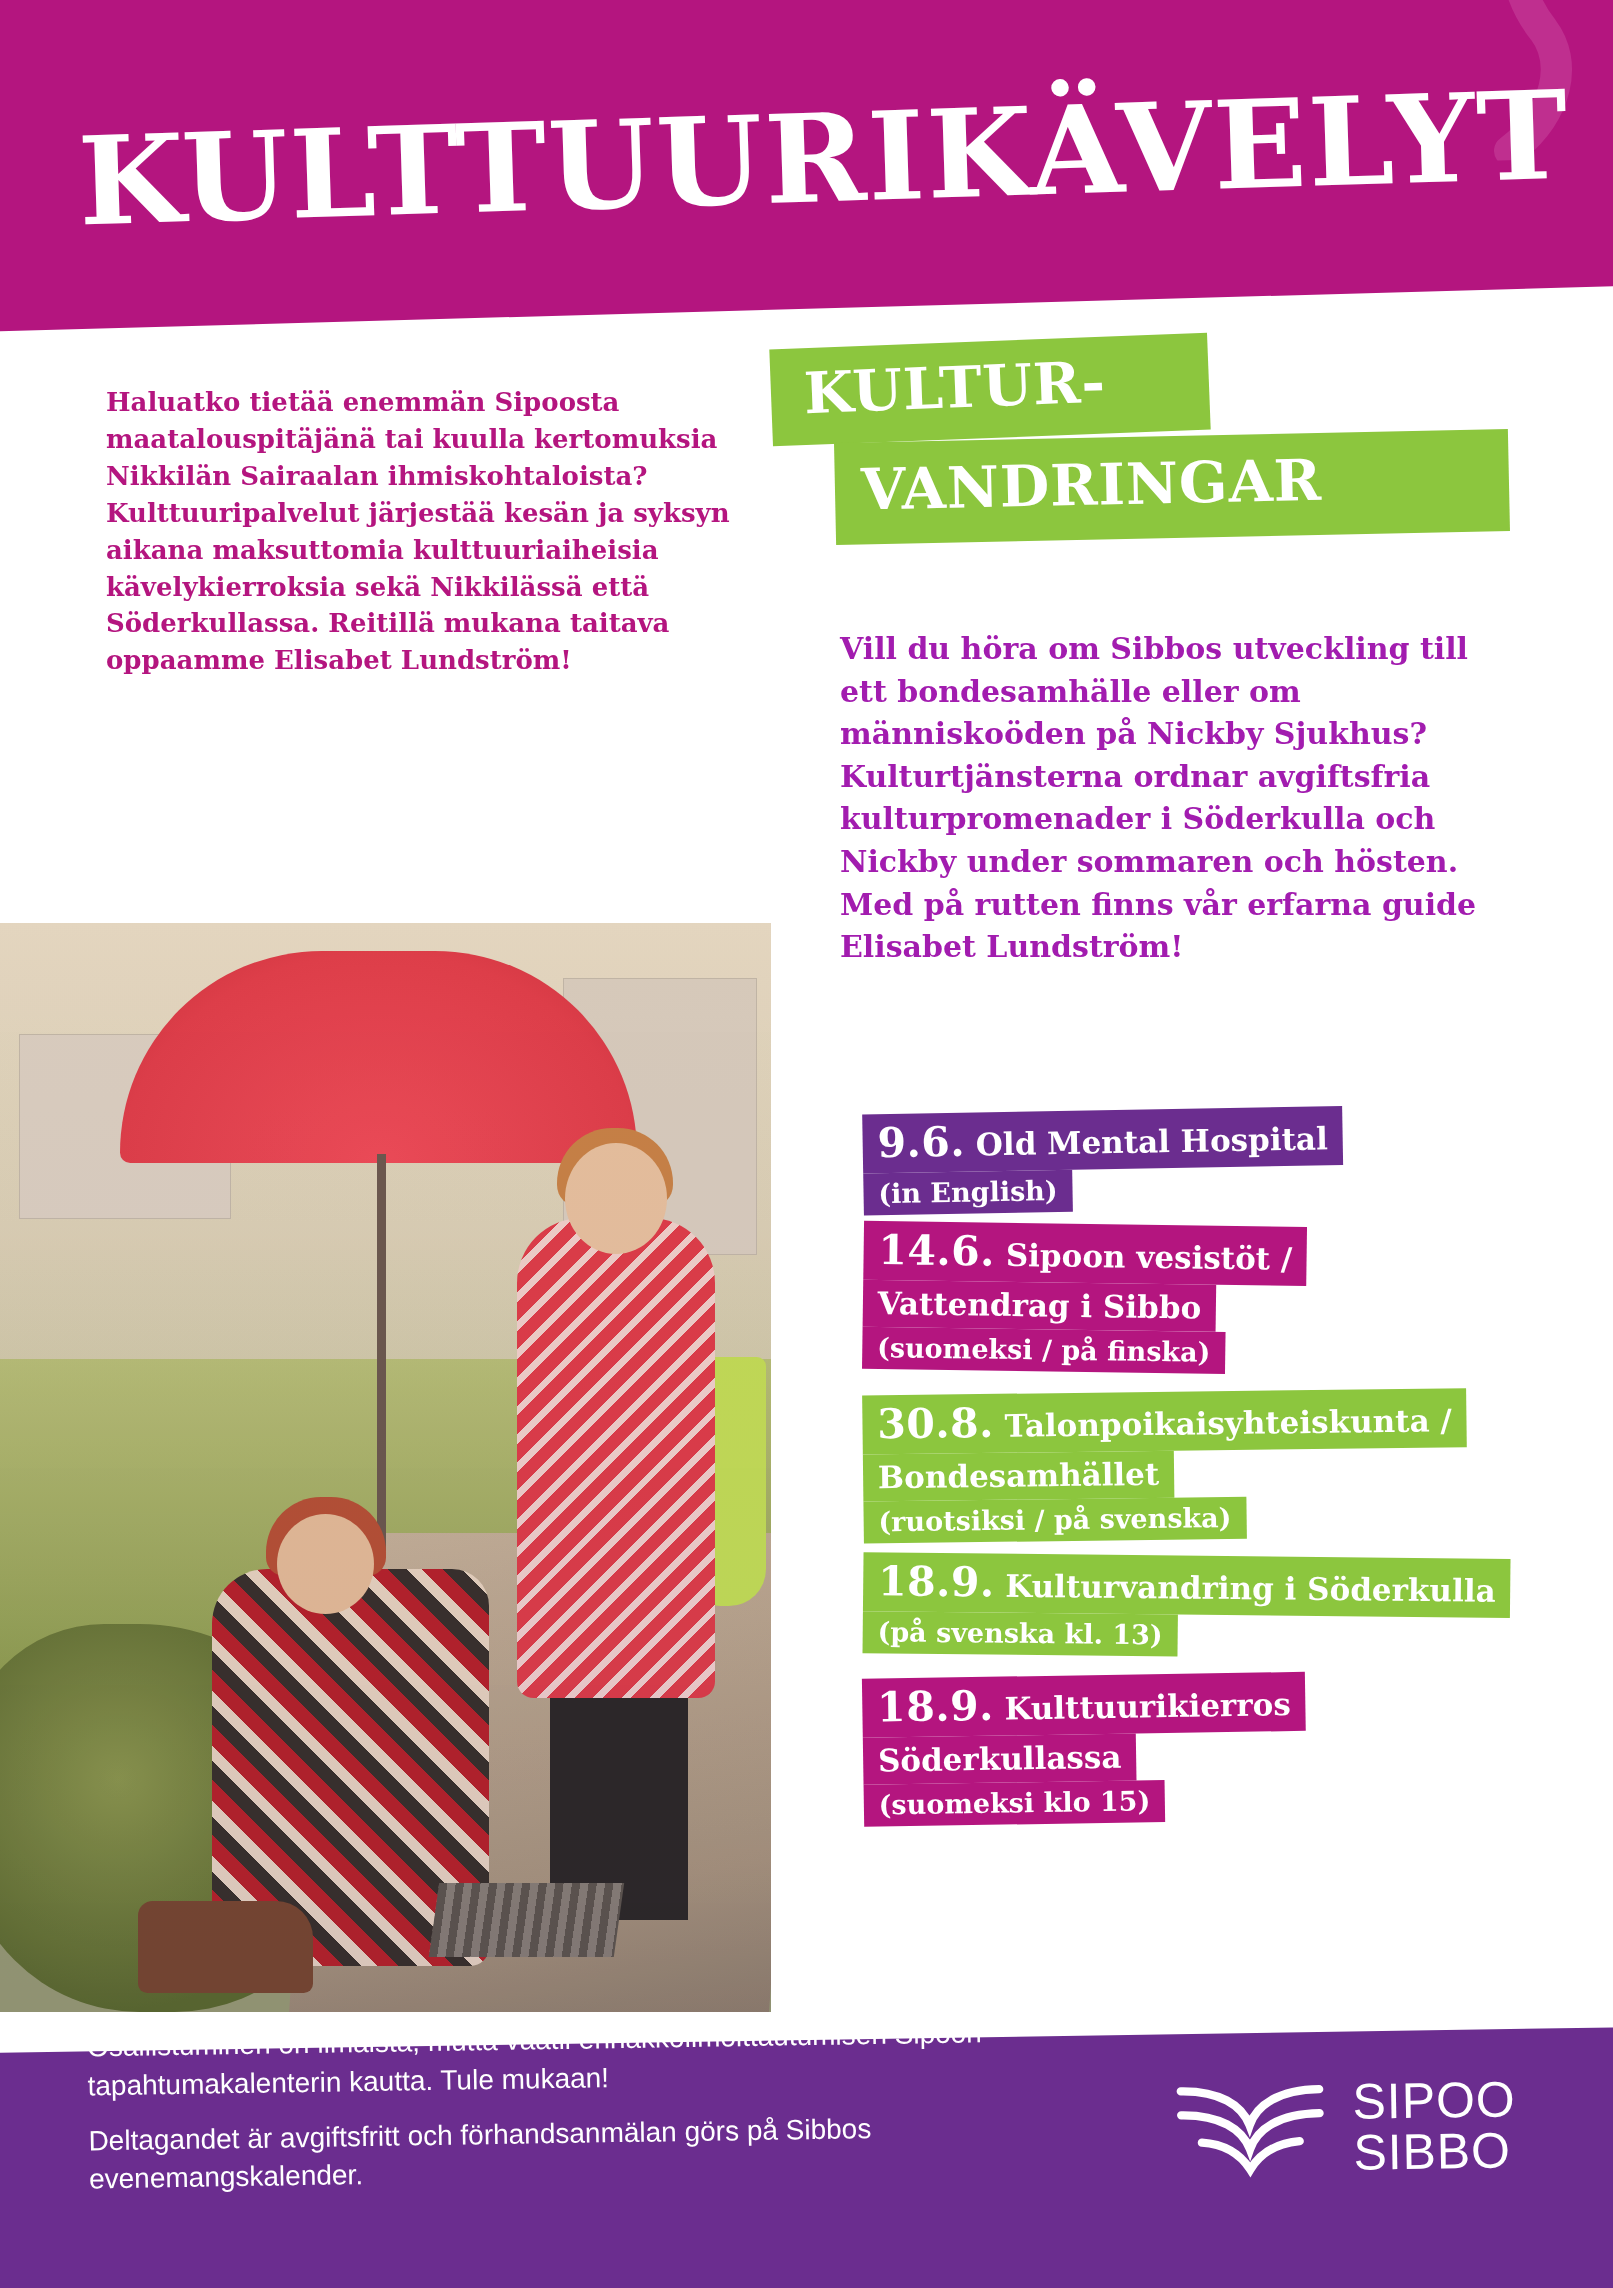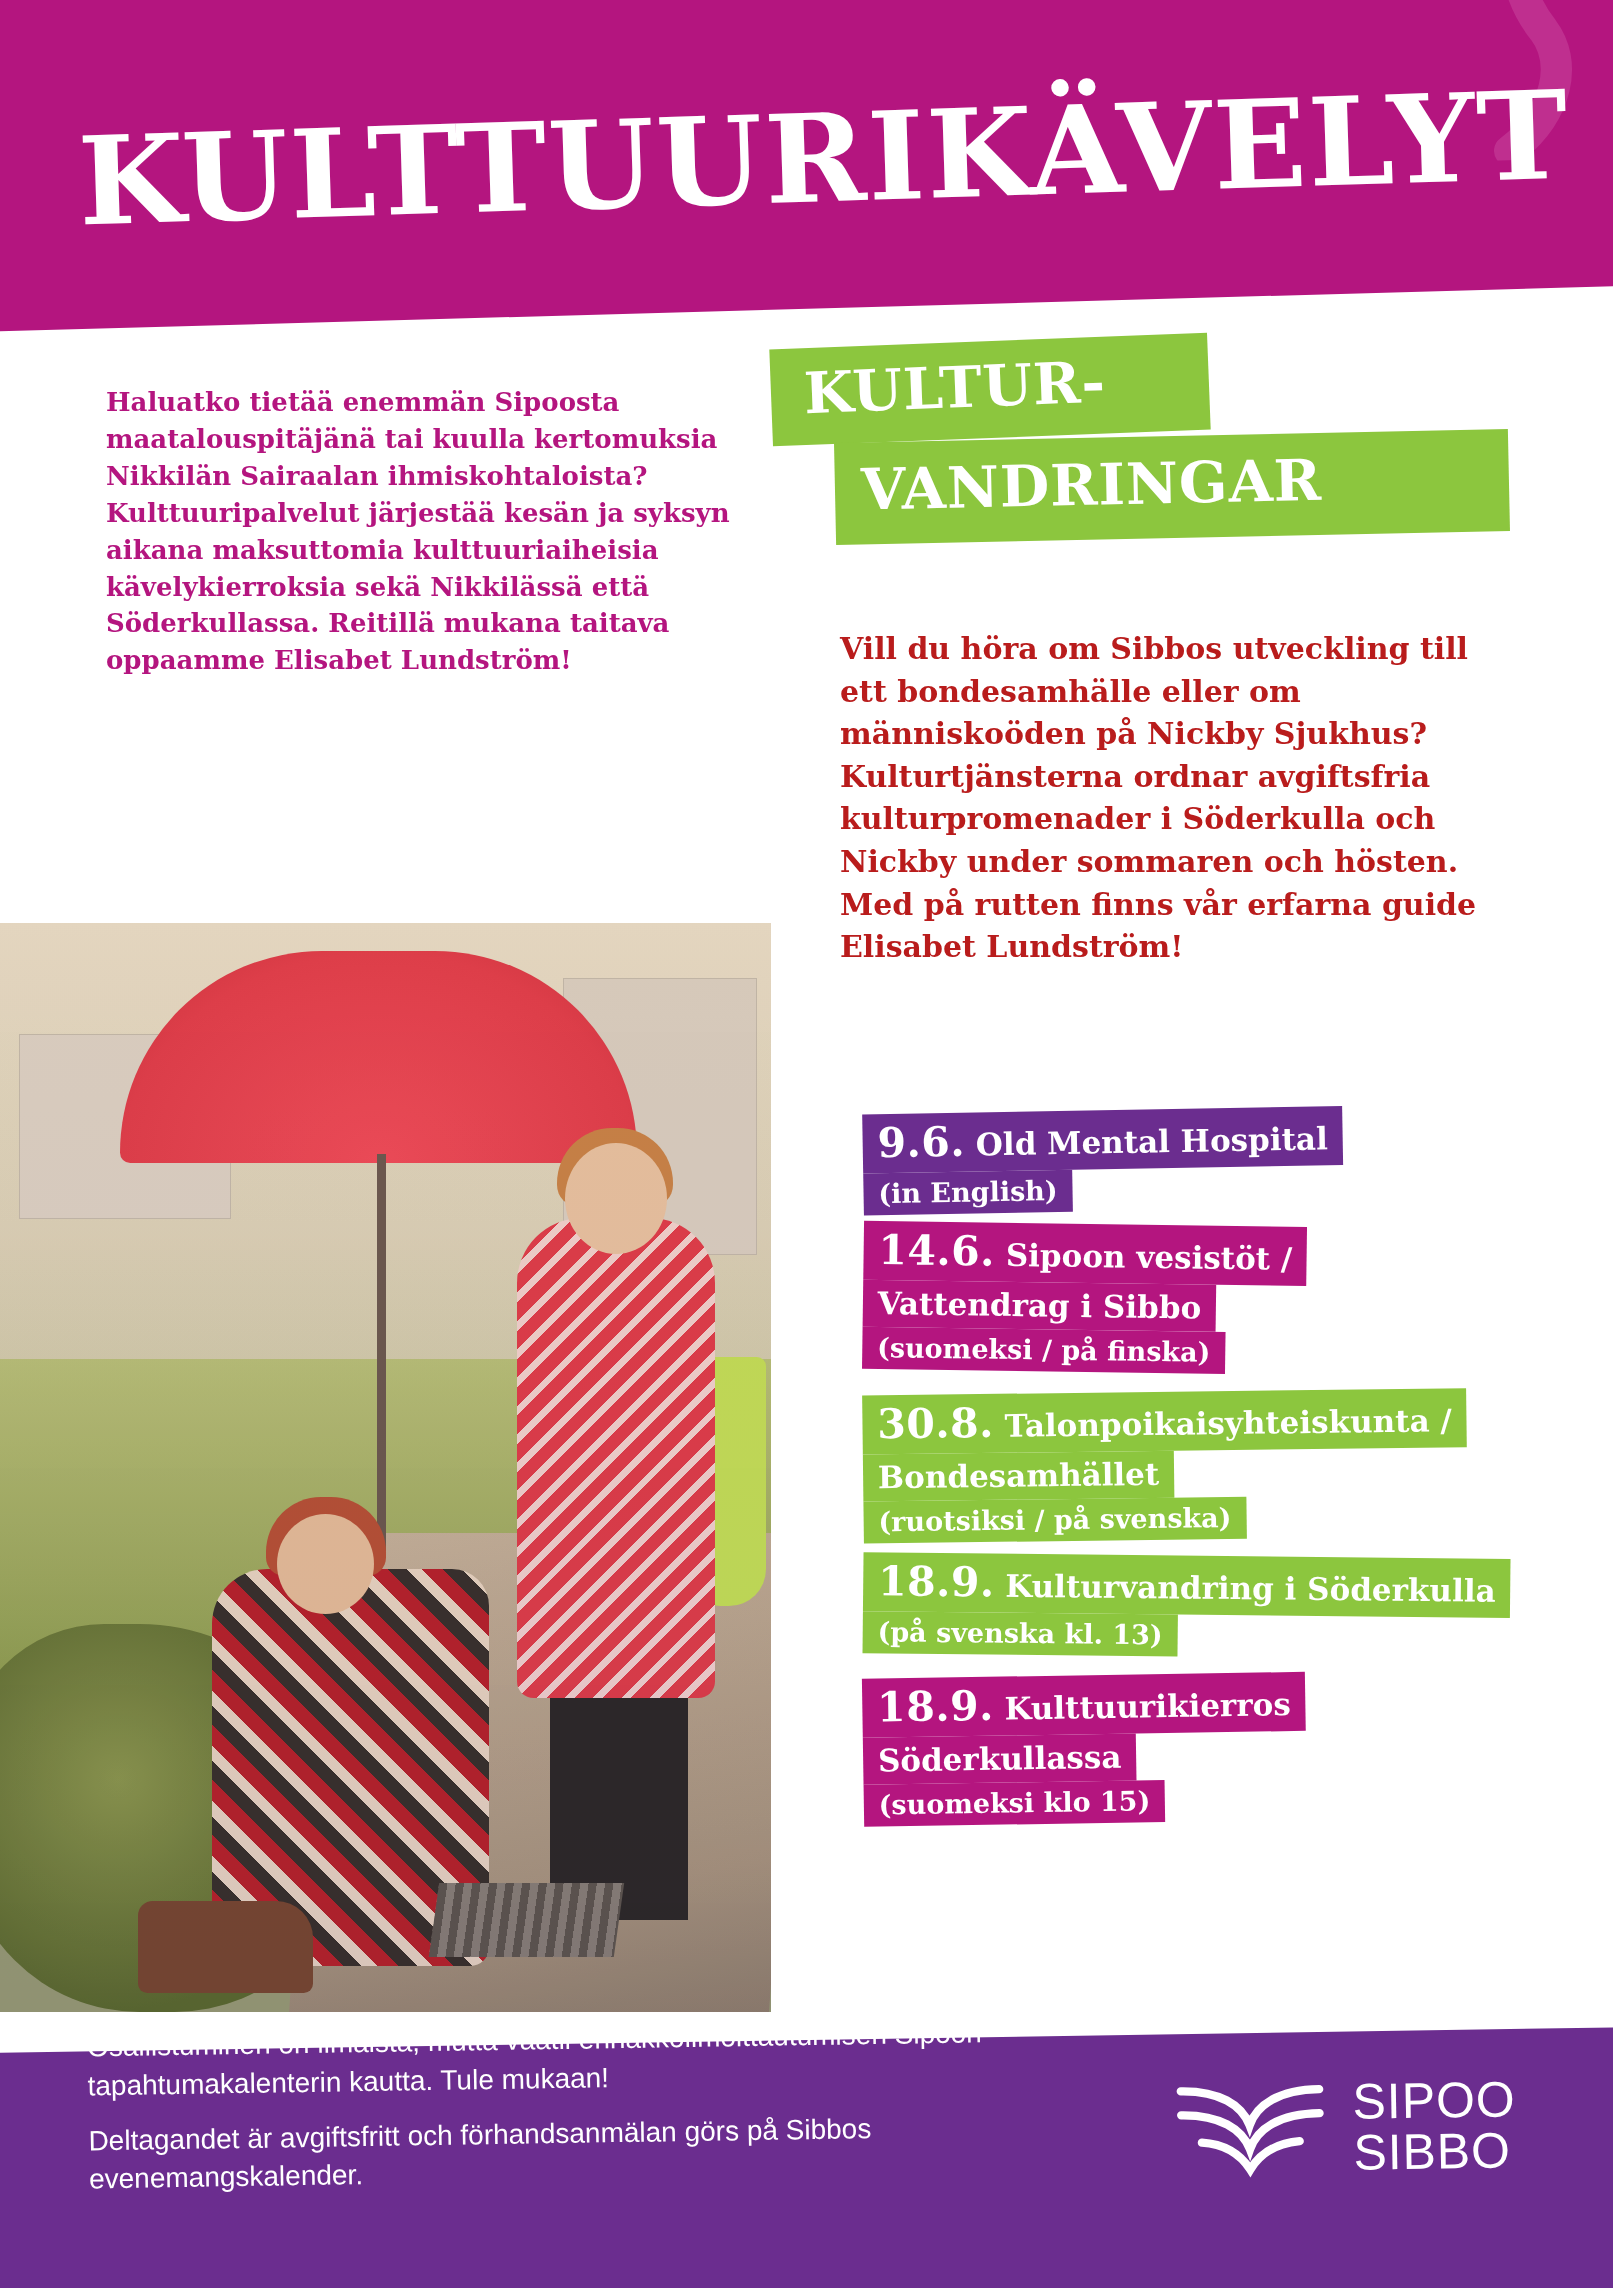--- a/index.html
+++ b/index.html
@@ -107,21 +107,21 @@
     letter-spacing: 0.9px;
     white-space: nowrap;
   }
 
   
   .intro-sv {
     position: absolute;
     left: 840px;
     top: 628px;
     width: 665px;
-    color: #b91c1c;
+    color: #a21caf;
     font-family: "DejaVu Serif", serif;
     font-weight: bold;
     font-size: 30px;
     line-height: 1.42;
   }
 
   
   .photo {
     position: absolute;
     left: 0;

